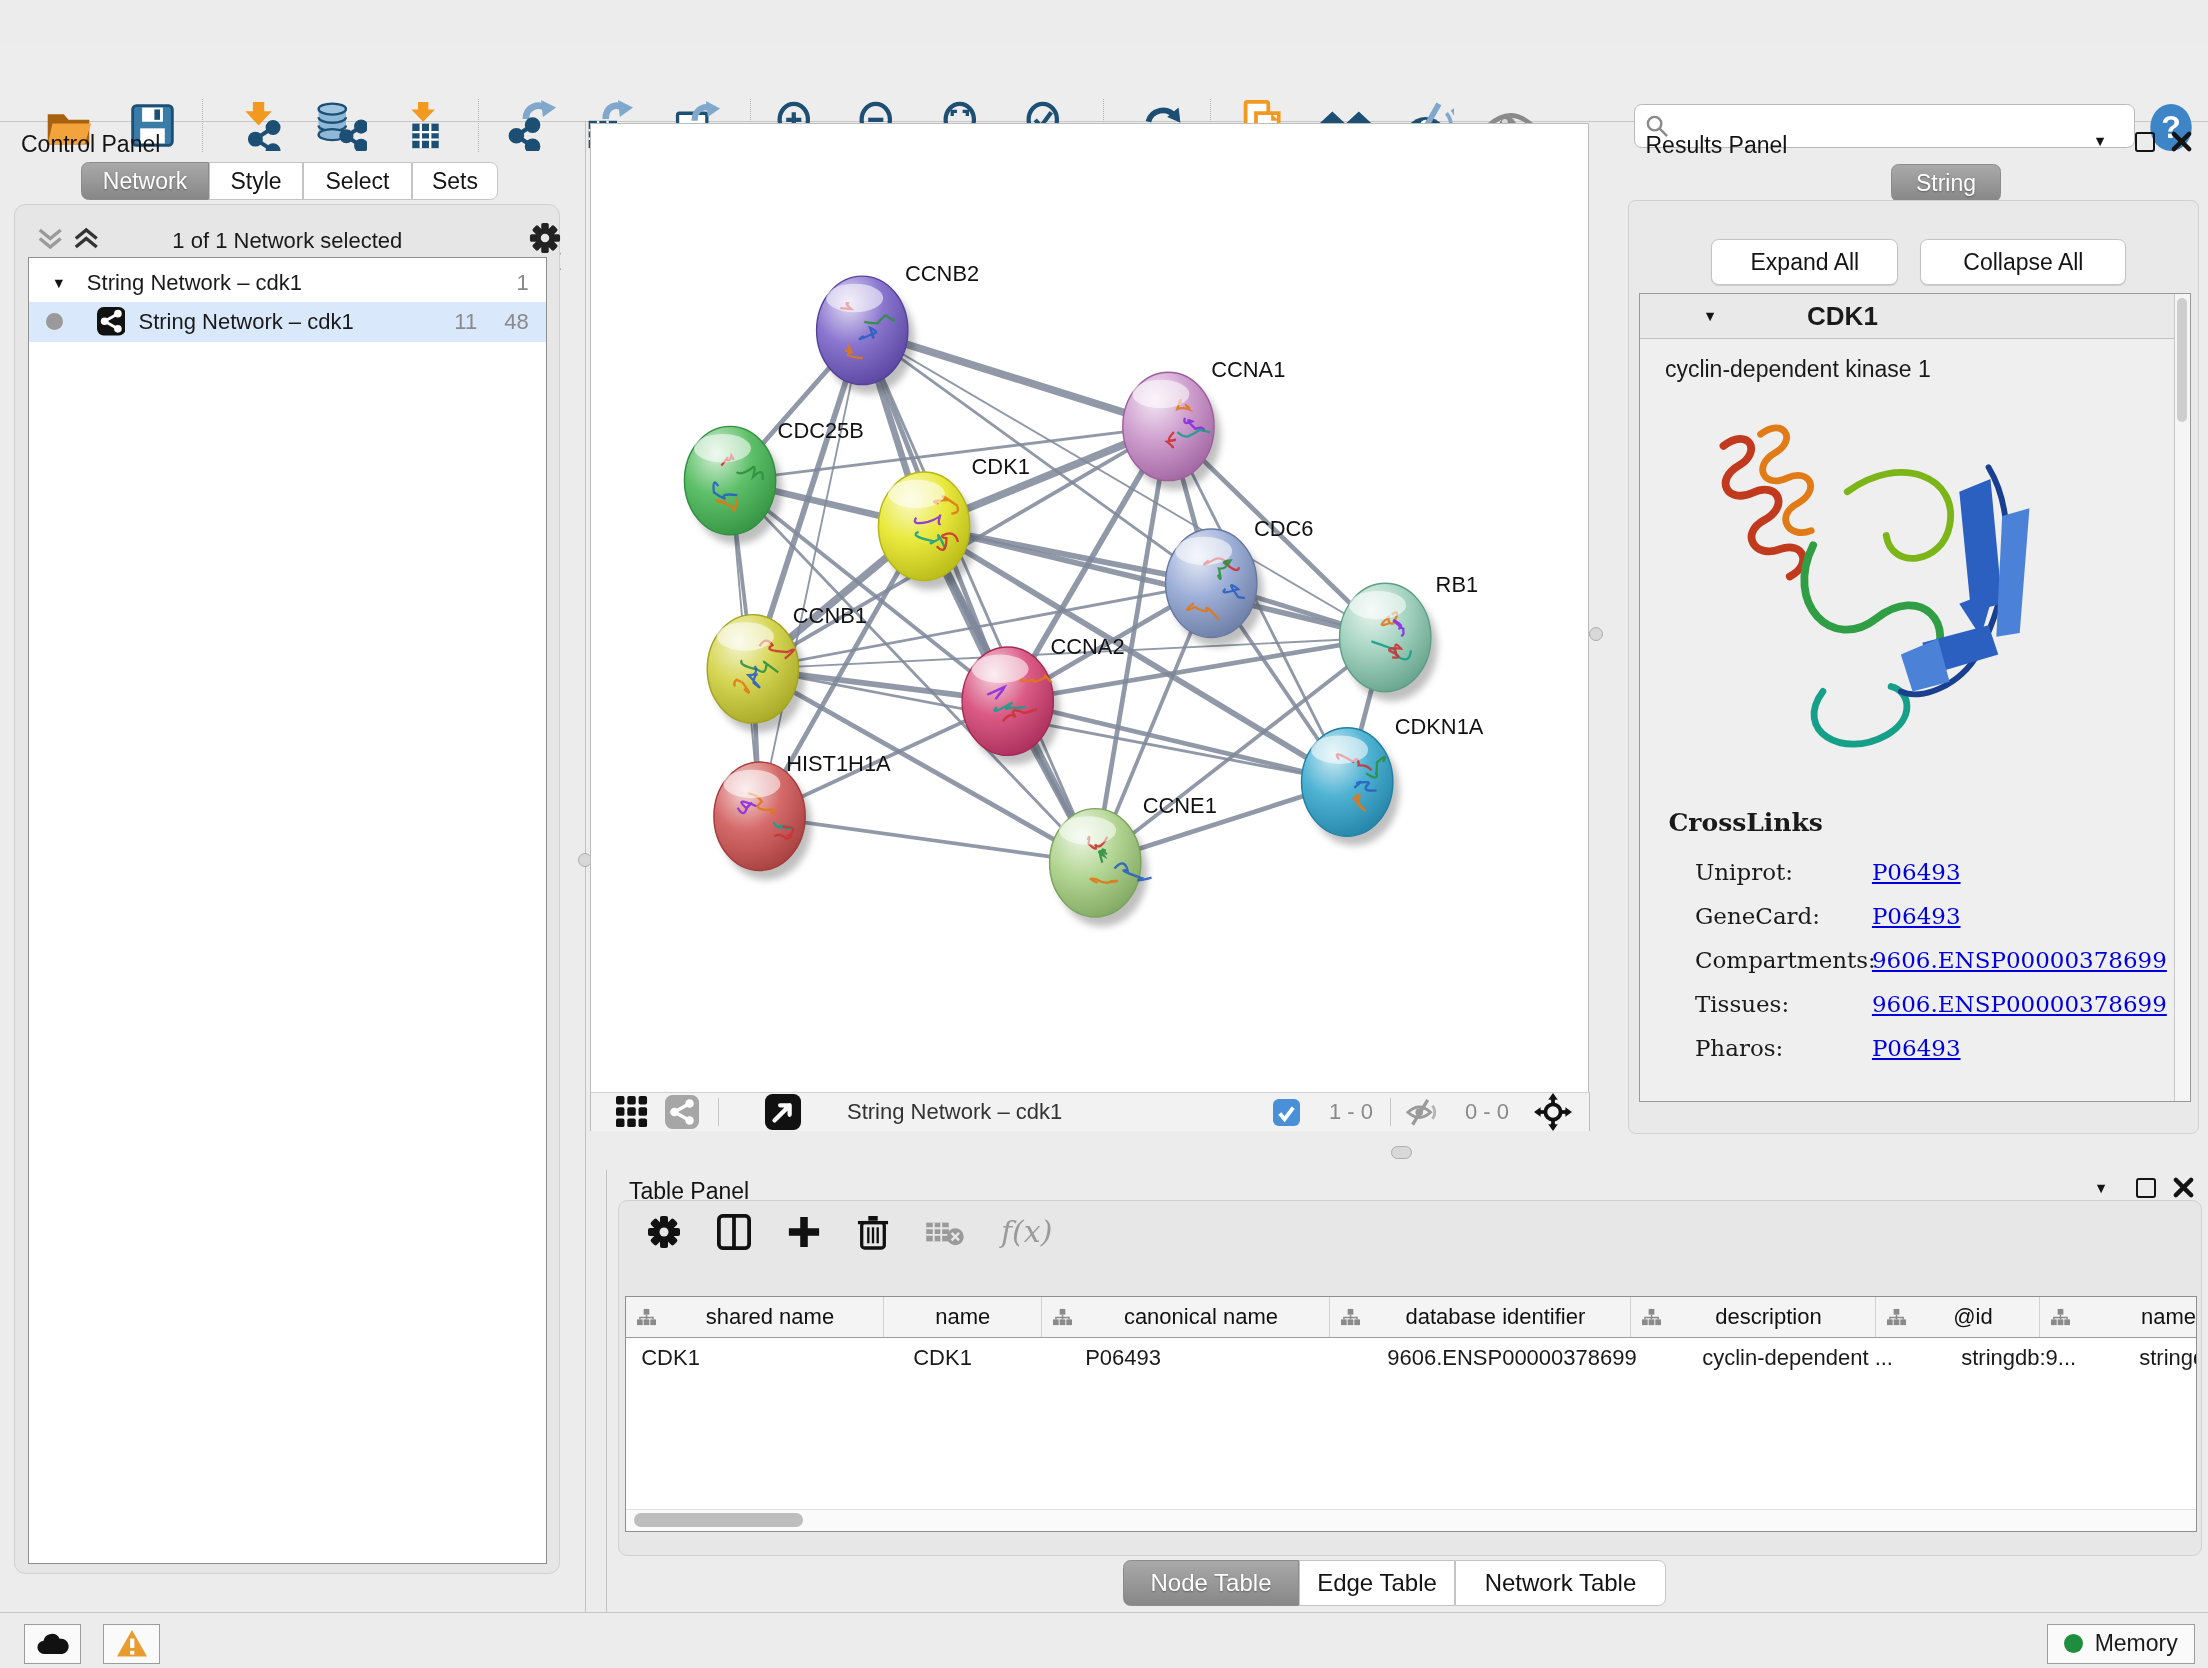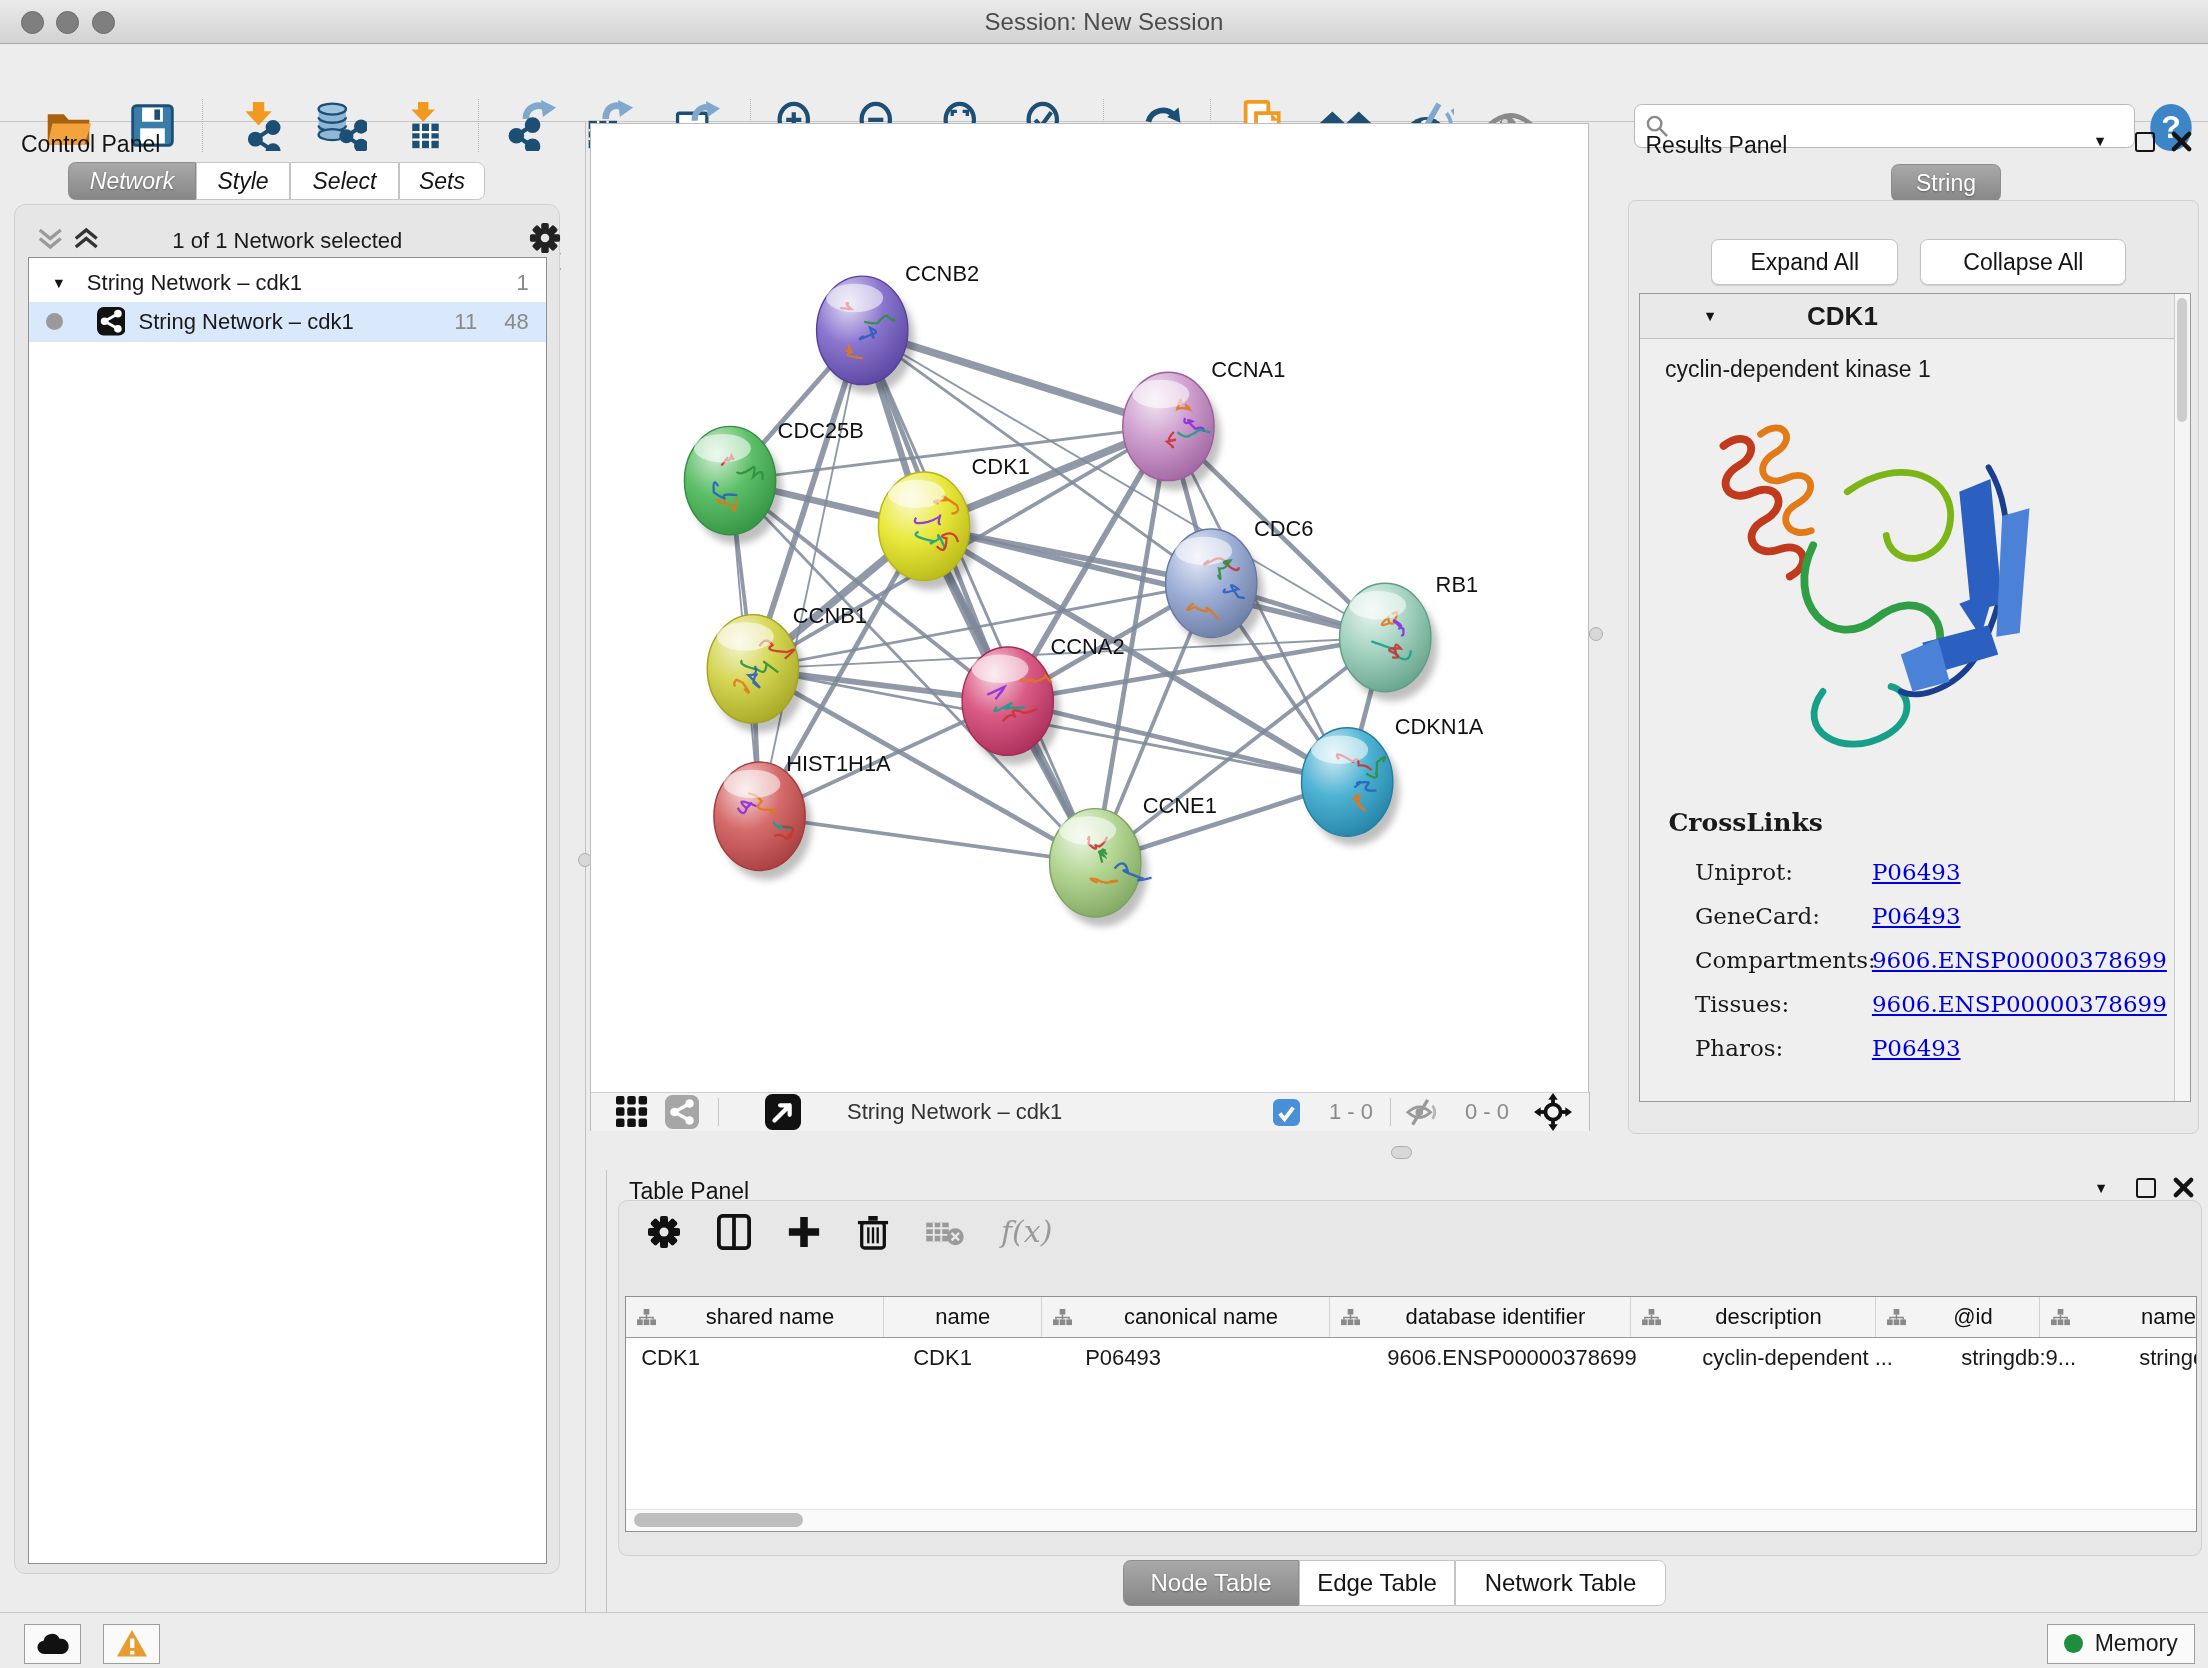--- a/index.html
+++ b/index.html
@@ -43,26 +43,20 @@
   .thcell{display:flex;align-items:center;height:40px;border-right:1px solid #d2d2d2;overflow:hidden;}
   .thlabel{flex:1;text-align:center;font-size:22px;color:#111;white-space:nowrap;}
   .tdcell{display:flex;align-items:center;height:40px;font-size:22px;padding-left:15px;white-space:nowrap;overflow:hidden;}
   text{font-family:"Liberation Sans",sans-serif;}
 </style>
 </head>
 <body>
 
 <div id="app">
 
-  <div class="abs titlebar row">
-    <div class="abs traffic" style="left:21px;top:10.5px;"></div>
-    <div class="abs traffic" style="left:56px;top:10.5px;"></div>
-    <div class="abs traffic" style="left:92px;top:10.5px;"></div>
-    <div class="wintitle">Session: New Session</div>
-  </div>
 
   <div class="abs toolbar">
     <div class="tbtn" style="left:42px;">
       <svg width="51" height="51" viewBox="0 0 54 54">
           <path d="M5,15 h17 l5,6 h22 v26 h-44 z" fill="#a8610f"></path>
           <path d="M10,25 h41 l-7,22 h-39 z" fill="#f2a33c"></path>
         </svg>
     </div>
     <div class="tbtn" style="left:126px;">
       <svg width="51" height="51" viewBox="0 0 54 54">
@@ -229,21 +223,21 @@
 
   <div class="abs" style="left:0;top:121px;width:585px;height:1491px;border-right:1.9px solid #c2c2c2;">
     <div class="abs ptitle" style="left:21px;top:131px;position:fixed;">Control Panel</div>
     <div class="abs tri" style="left:464px;top:133px;">▼</div>
     <div class="abs floatbox" style="left:505px;top:131px;"></div>
     <svg class="abs" style="left:540px;top:130px;" width="21" height="21" viewBox="0 0 22 22">
         <line class="closex" x1="3" y1="3" x2="19" y2="19"></line>
         <line class="closex" x1="19" y1="3" x2="3" y2="19"></line>
       </svg>
 
-    <div class="abs row" style="left:68px;top:41px;font-style:italic;">
+    <div class="abs row" style="left:81px;top:41px;">
       <div class="tab sel first" style="width:126px;">Network</div>
       <div class="tab" style="width:92px;">Style</div>
       <div class="tab" style="width:107px;">Select</div>
       <div class="tab last" style="width:84px;">Sets</div>
     </div>
 
     <div class="abs graybox" style="left:14.3px;top:83px;width:544px;height:1368px;">
       <svg class="abs" style="left:21px;top:21px;" width="28.5" height="25" viewBox="0 0 30 26">
           <path d="M4,4 l11,9 11,-9 M4,13 l11,9 11,-9" fill="none" stroke="#9a9a9a" stroke-width="3.5"></path>
         </svg>

